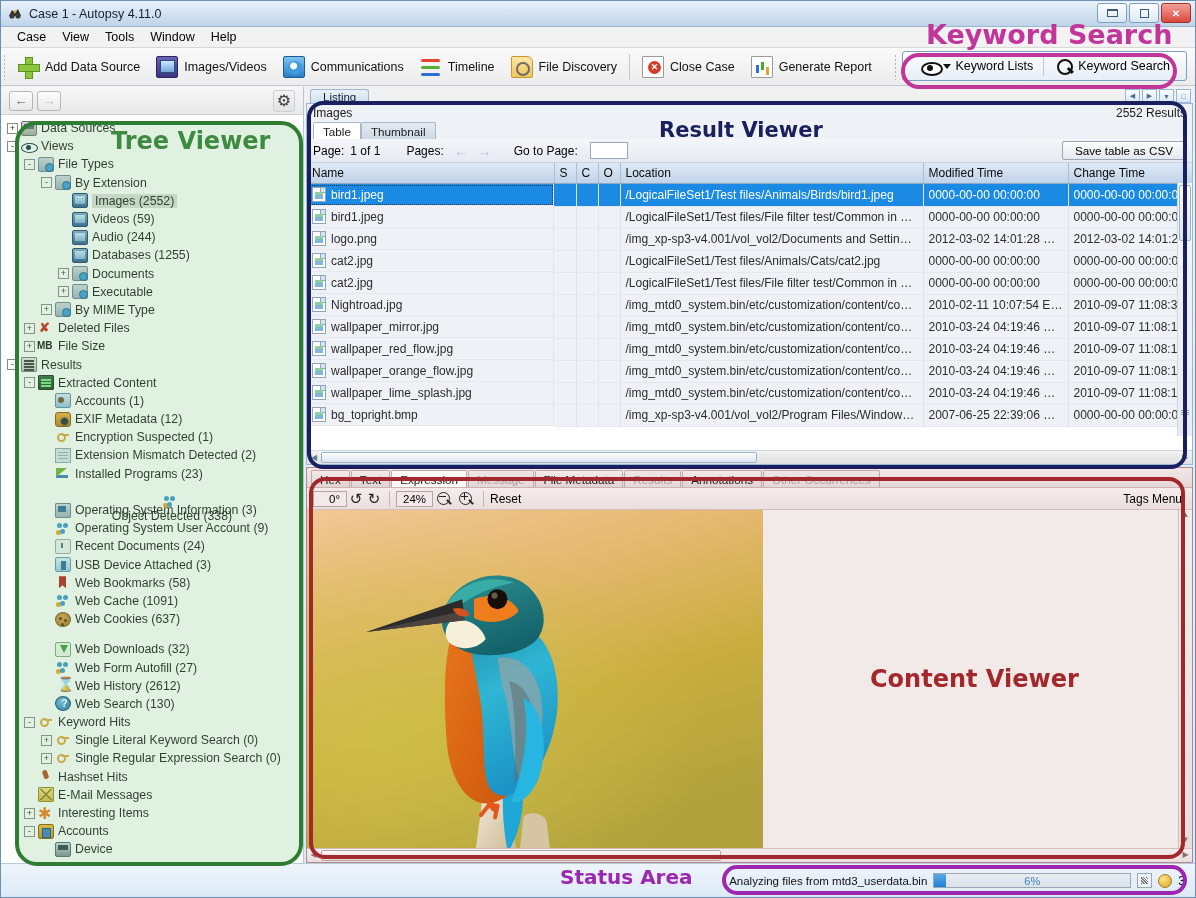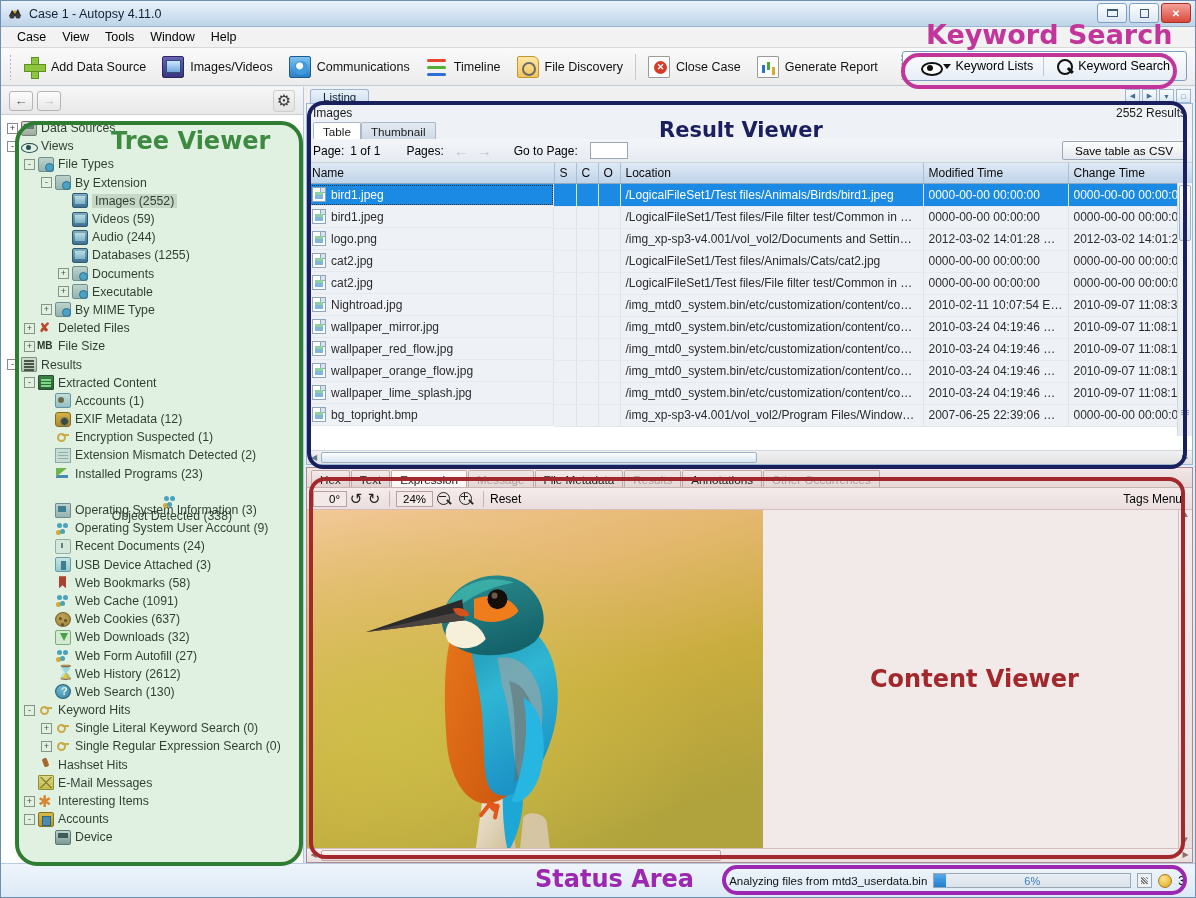--- a/index.html
+++ b/index.html
@@ -51,21 +51,20 @@
     padding-left: 8px;
   }
   .menubar .mi { padding: 2px 8px; font-size: 12.5px; color: #000; }
 
   
   .toolbar {
     height: 38px;
     display: flex; align-items: center;
     background: linear-gradient(#fafafa, #ececec);
     border-bottom: 1px solid #c8c8c8;
-    padding-left: 6px;
     position: relative;
     text-align: center;
   }
   .tbitem { display: flex; align-items: center; gap: 6px; padding: 0 8px; height: 34px; }
   .tbitem .lbl { font-size: 12.5px; color: #111; white-space: nowrap; }
   .grip { width: 4px; height: 26px; margin: 0 2px;
     background-image: radial-gradient(#b4b4b4 40%, transparent 41%);
     background-size: 3px 4px; }
   .tb-sep { width: 1px; height: 26px; background: #c9c9c9; margin: 0 4px; }
 
@@ -581,21 +580,21 @@
             <div class="trow" style="padding-left: 34px;">
               <span class="twist none"></span>
               <span class="tico i-obj"></span>
               <span class="tlabel">Web Cache (1091)</span>
             </div>
             <div class="trow" style="padding-left: 34px;">
               <span class="twist none"></span>
               <span class="tico i-cookie"></span>
               <span class="tlabel">Web Cookies (637)</span>
             </div>
-            <div class="trow" style="padding-left: 34px;">
+            <div class="trow" style="padding-left: 34px; margin-top: 12px;">
               <span class="twist none"></span>
               <span class="tico i-dl"></span>
               <span class="tlabel">Web Downloads (32)</span>
             </div>
             <div class="trow" style="padding-left: 34px;">
               <span class="twist none"></span>
               <span class="tico i-obj"></span>
               <span class="tlabel">Web Form Autofill (27)</span>
             </div>
             <div class="trow" style="padding-left: 34px;">
@@ -984,16 +983,16 @@
 
   <div class="anno-label" style="left:110px; top:126px; font-size:24px; color:#2E7D32;">Tree Viewer</div>
   <div class="anno-box" style="left:14px; top:120px; width:288px; height:745px; border:4px solid #2E7D32; border-radius:22px; background:rgba(120,190,120,0.22);"></div>
 
   <div class="anno-label" style="left:658px; top:117px; font-size:21px; color:#1A1F5E;">Result Viewer</div>
   <div class="anno-box" style="left:306px; top:100px; width:880px; height:368px; border:4px solid #1A1F5E; border-radius:16px;"></div>
 
   <div class="anno-label" style="left:869px; top:664px; font-size:24px; color:#A3282B;">Content Viewer</div>
   <div class="anno-box" style="left:308px; top:476px; width:876px; height:382px; border:4px solid #A3282B; border-radius:16px;"></div>
 
-  <div class="anno-label" style="left:534px; top:864px; font-size:24px; color:#9C27B0;">Status Area</div>
+  <div class="anno-label" style="left:559px; top:864px; font-size:20px; color:#9C27B0;">Status Area</div>
   <div class="anno-box" style="left:721px; top:864px; width:465px; height:30px; border:4px solid #9C27B0; border-radius:15px;"></div>
 
 </div>
 
 </body></html>

